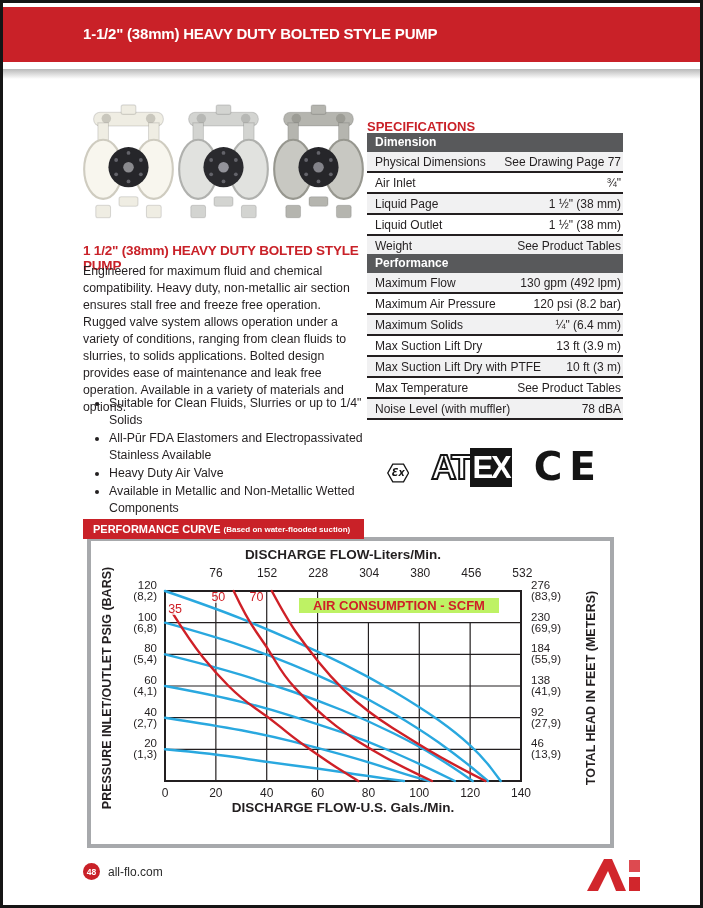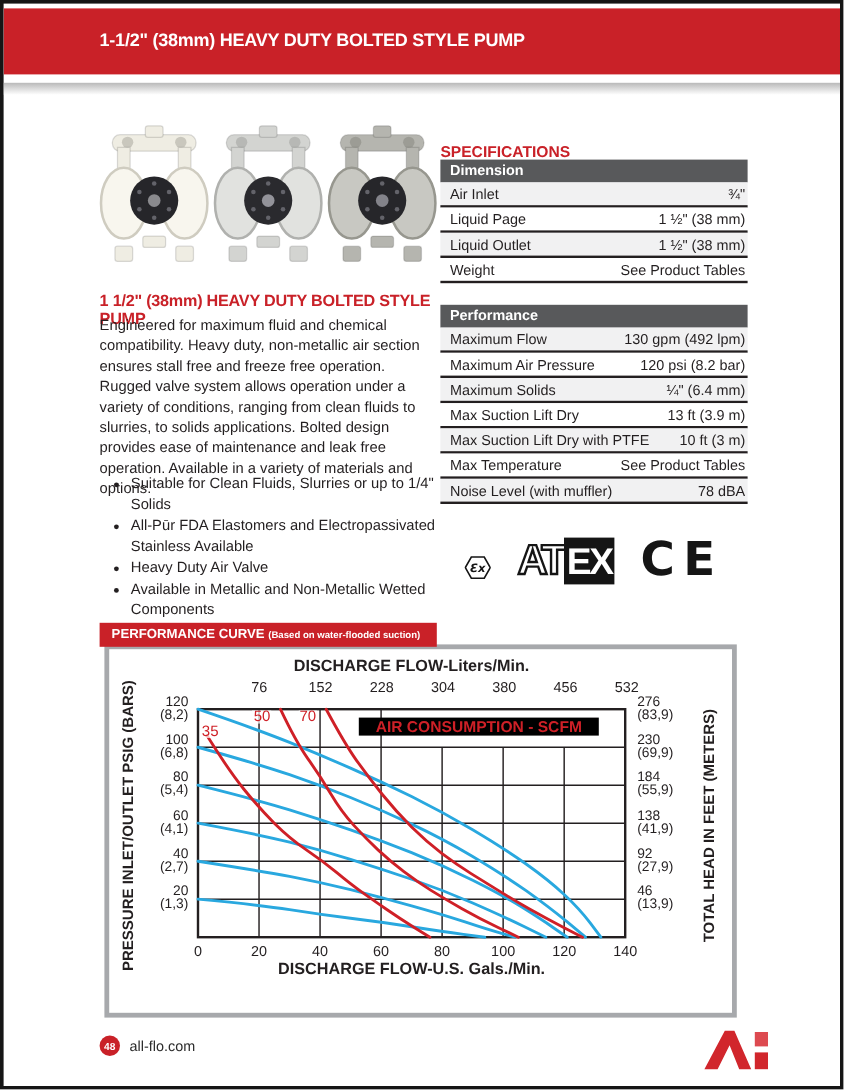--- a/index.html
+++ b/index.html
@@ -58,21 +58,21 @@
   .chart-box svg{position:absolute;left:0;top:0;}
   .chart-top-title,.chart-bottom-title{position:absolute;width:260px;text-align:center;
         font-size:13.5px;font-weight:bold;}
   .chart-top-title{left:122px;top:6px;}
   .chart-bottom-title{left:122px;top:259px;}
   .axis-left,.axis-right{position:absolute;width:264px;text-align:center;font-size:12.5px;font-weight:bold;
         transform:rotate(-90deg);}
   .axis-left{left:-116px;top:140px;}
   .axis-right{left:368px;top:140px;}
   .chart-annotation{position:absolute;left:208px;top:57px;width:200px;text-align:center;
-        color:#cf2027;font-size:13px;font-weight:bold;background:#000000;}
+        color:#cf2027;font-size:13px;font-weight:bold;background:#bef264;}
   .ctick{position:absolute;font-size:12px;font-weight:normal;color:#231f20;text-align:center;line-height:11px;}
   .tick-left{text-align:right;font-size:11.5px;}
   .tick-right{text-align:left;font-size:11.5px;}
   .tick-left span,.tick-right span{display:block;}
   .curve-label{color:#cf2027;font-size:12.5px;background:rgba(255,255,255,.7);padding:0 1px;}
 
   
   .footer{position:absolute;left:80px;top:860px;display:flex;align-items:center;}
   .page-badge{width:17px;height:17px;border-radius:50%;background:#c92128;color:#fff;
         font-size:8.5px;font-weight:bold;display:flex;align-items:center;justify-content:center;}
@@ -163,20 +163,24 @@
     <li>Heavy Duty Air Valve</li>
     <li>Available in Metallic and Non-Metallic Wetted Components</li>
     <li>Muffler Included</li>
   </ul>
 
   <div class="spec-heading">SPECIFICATIONS</div>
 
   <div class="spec-table" id="dim-table">
     <div class="tbl-head">Dimension</div>
     <div class="spec-row">
+        <span class="lbl">Physical Dimensions</span>
+        <span class="val">See Drawing Page 77</span>
+      </div>
+    <div class="spec-row">
         <span class="lbl">Air Inlet</span>
         <span class="val">¾"</span>
       </div>
     <div class="spec-row">
         <span class="lbl">Liquid Page</span>
         <span class="val">1 ½" (38 mm)</span>
       </div>
     <div class="spec-row">
         <span class="lbl">Liquid Outlet</span>
         <span class="val">1 ½" (38 mm)</span>

